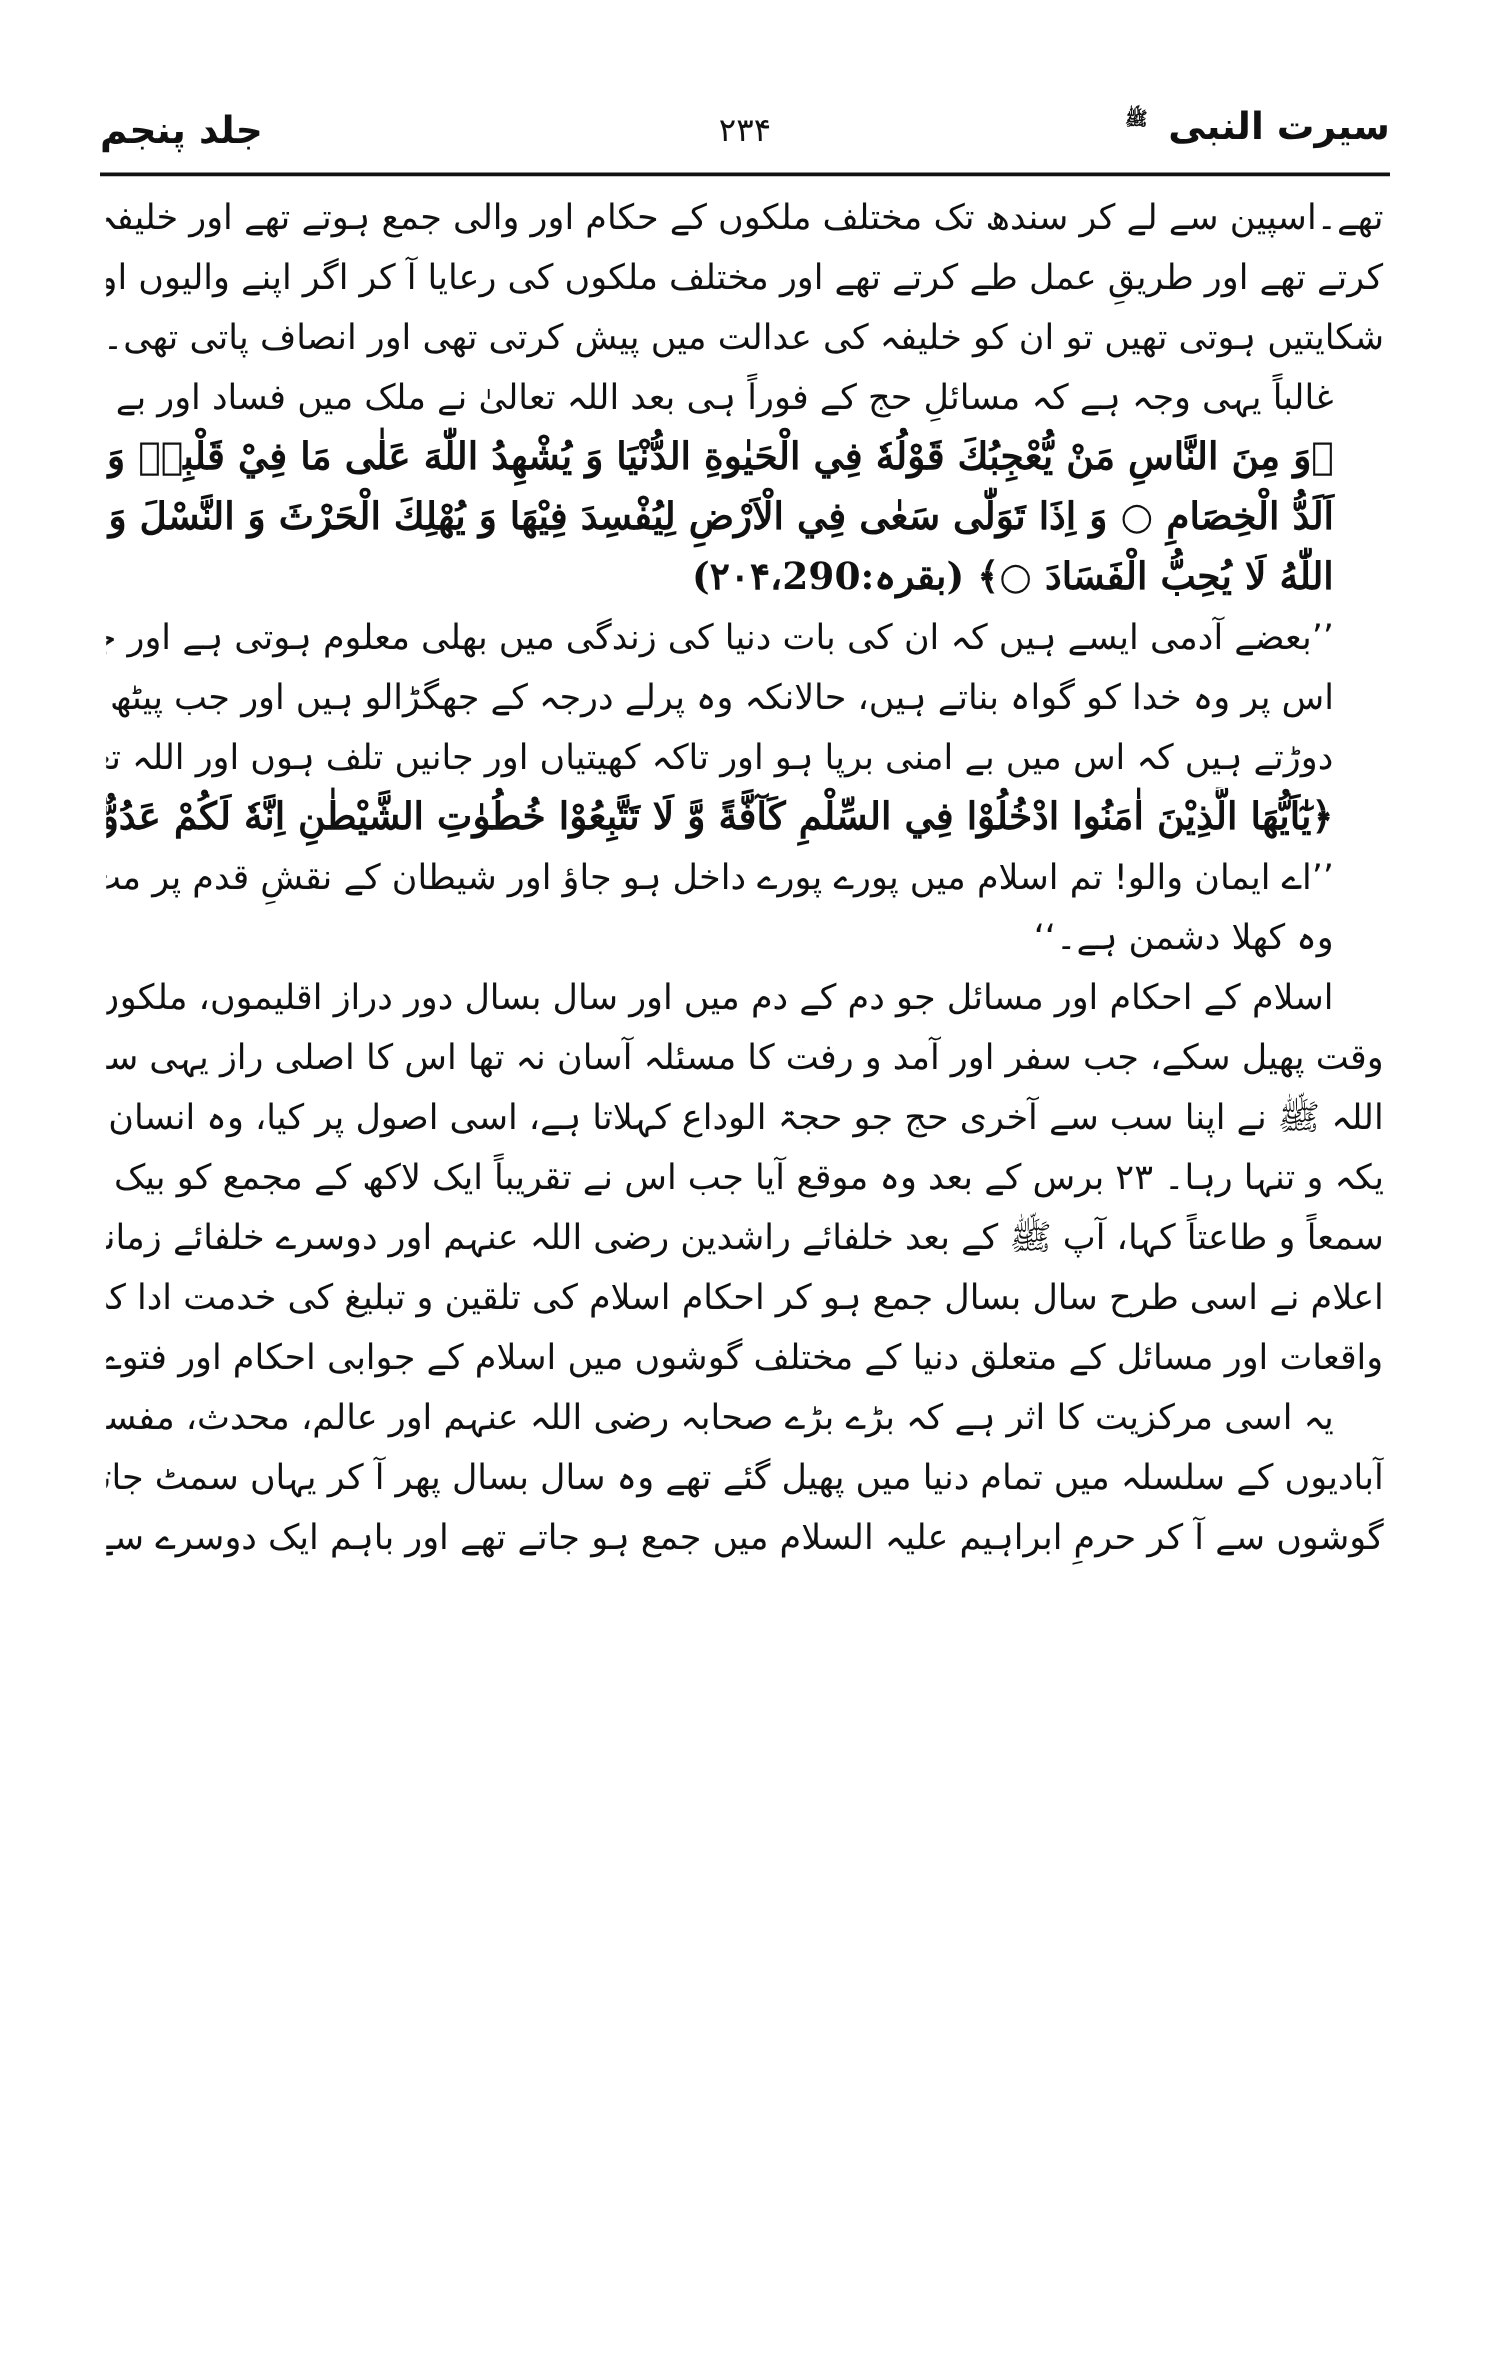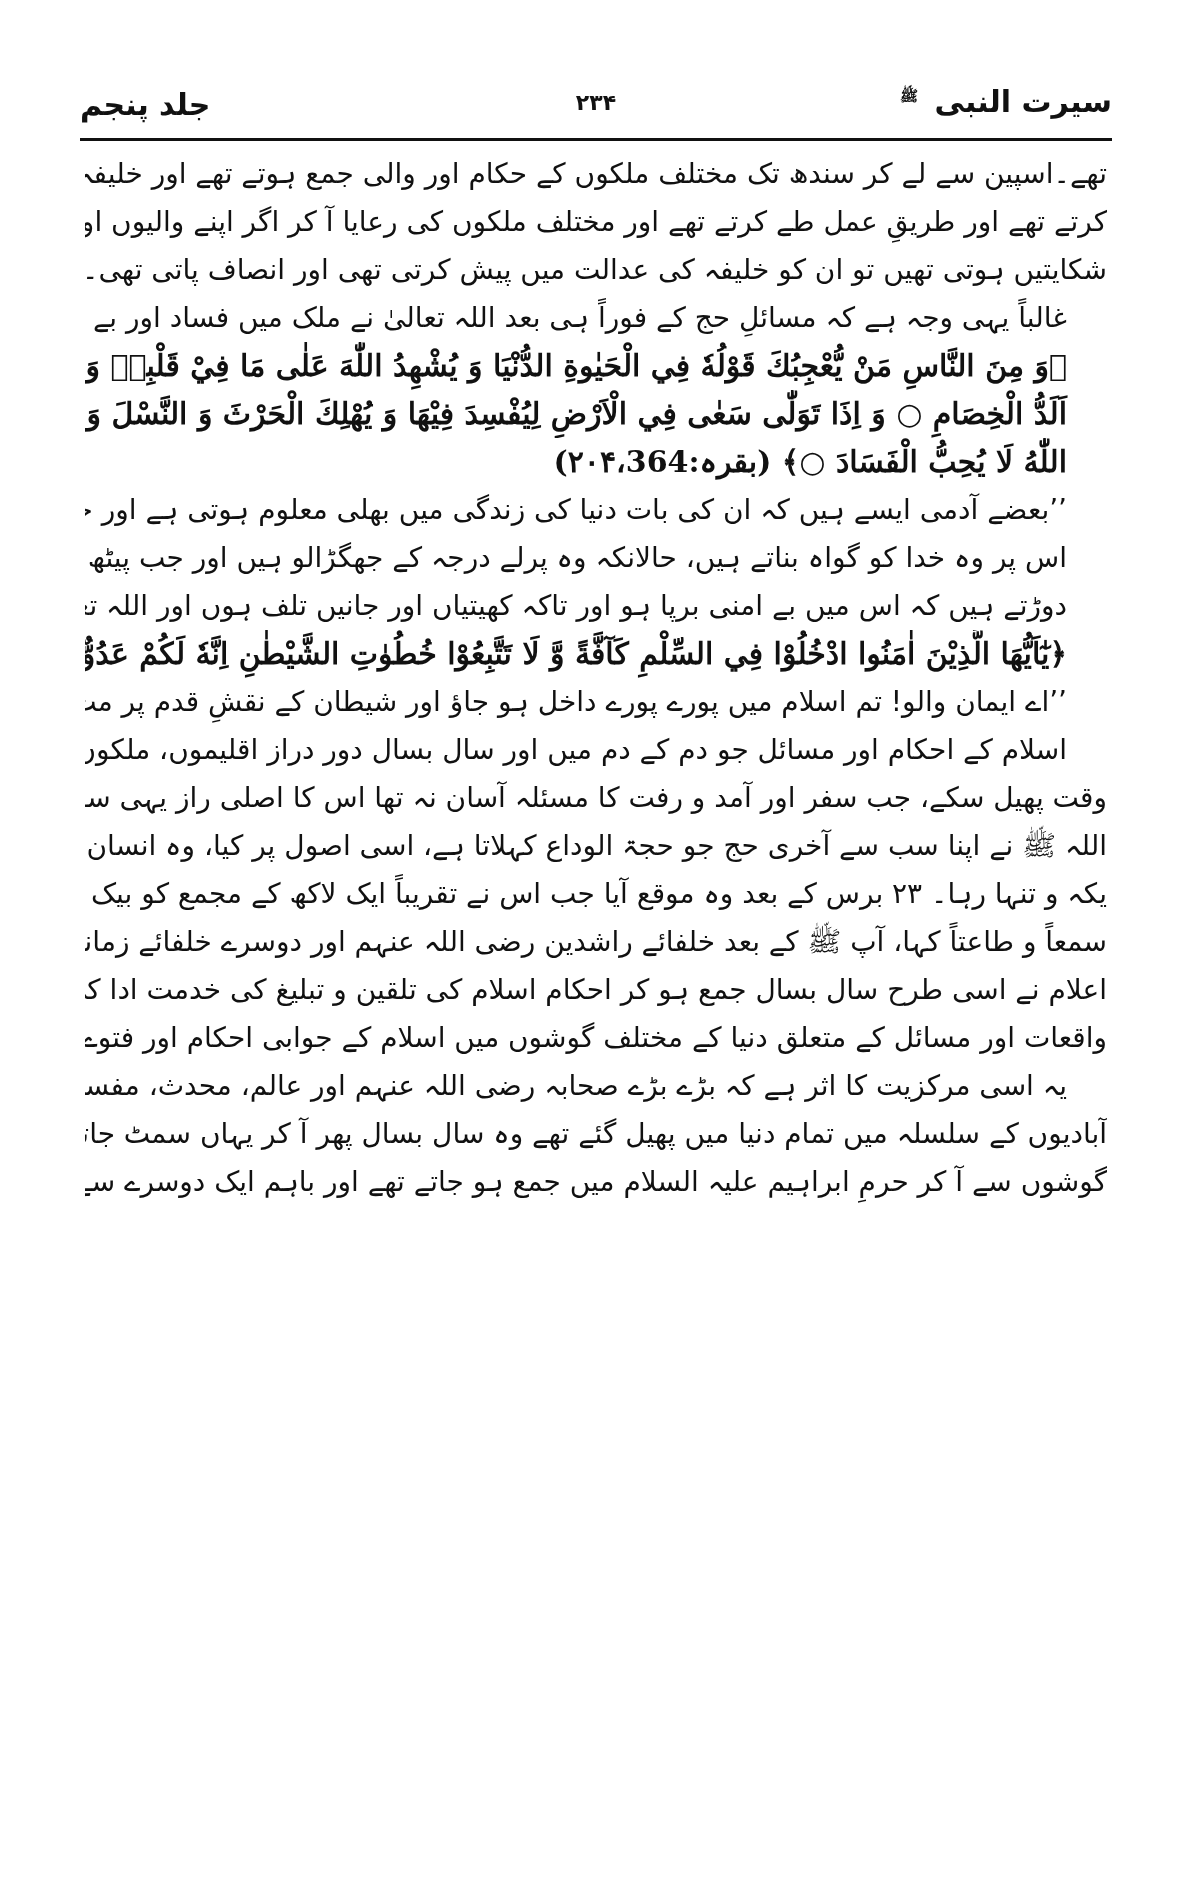--- a/index.html
+++ b/index.html
@@ -2,21 +2,21 @@
 <html><head>
 <meta charset="utf-8">
 <style>
   html, body { margin:0; padding:0; background:#ffffff; }
   body { width:1192px; height:1891px; position:relative; overflow:hidden;
          font-family:"DejaVu Sans", sans-serif; color:#111; }
   .page { position:absolute; left:0; top:0; width:1192px; height:1891px; }
   .header { position:absolute; left:80px; right:80px; top:84px; height:50px; }
   .hdr-right { position:absolute; right:0; top:0; font-size:30px; font-weight:bold; direction:rtl; }
   .hdr-right .hon { font-size:15px; vertical-align:super; margin-right:6px; }
-  .hdr-center { position:absolute; left:50%; transform:translateX(-50%); top:6px; font-size:22px; font-weight:bold; direction:rtl; }
+  .hdr-center { position:absolute; left:50%; transform:translateX(-50%); top:6px; font-size:26px; font-weight:normal; direction:rtl; }
   .hdr-left { position:absolute; left:0; top:3px; font-size:30px; font-weight:bold; direction:rtl; }
   .rule { position:absolute; left:80px; right:80px; top:138px; height:3px; background:#111; }
   .body-text { position:absolute; left:85px; right:85px; top:150px; direction:rtl; }
   .line { font-size:28px; line-height:48px; height:48px; white-space:nowrap; text-align:justify; text-align-last:justify; overflow:hidden; }
   .line.short { text-align-last:right; }
   .indent { padding-right:40px; }
   .quote { padding-right:40px; padding-left:40px; }
   .verse { font-family:"DejaVu Serif", serif; font-weight:bold; font-size:30px; }
 </style>
 </head>
@@ -38,32 +38,33 @@
         <div class="line">تھے۔اسپین سے لے کر سندھ تک مختلف ملکوں کے حکام اور والی جمع ہوتے تھے اور خلیفہ کے سامنے مسائل پر بحث</div>
         <div class="line">کرتے تھے اور طریقِ عمل طے کرتے تھے اور مختلف ملکوں کی رعایا آ کر اگر اپنے والیوں اور حاکموں سے کچھ</div>
         <div class="line short">شکایتیں ہوتی تھیں تو ان کو خلیفہ کی عدالت میں پیش کرتی تھی اور انصاف پاتی تھی۔</div>
       </div>
       <div>
         <div class="line indent short">غالباً یہی وجہ ہے کہ مسائلِ حج کے فوراً ہی بعد اللہ تعالیٰ نے ملک میں فساد اور بے امنی کی برائی کی اور فرمایا:</div>
       </div>
       <div>
         <div class="line verse quote">﴿وَ مِنَ النَّاسِ مَنْ يُّعْجِبُكَ قَوْلُهٗ فِي الْحَيٰوةِ الدُّنْيَا وَ يُشْهِدُ اللّٰهَ عَلٰى مَا فِيْ قَلْبِهٖ وَ هُوَ</div>
         <div class="line verse quote">اَلَدُّ الْخِصَامِ ○ وَ اِذَا تَوَلّٰى سَعٰى فِي الْاَرْضِ لِيُفْسِدَ فِيْهَا وَ يُهْلِكَ الْحَرْثَ وَ النَّسْلَ وَ</div>
-        <div class="line verse quote short">اللّٰهُ لَا يُحِبُّ الْفَسَادَ ○﴾ (بقرہ:۲۰۴،364)</div>
+        <div class="line verse quote short">اللّٰهُ لَا يُحِبُّ الْفَسَادَ ○﴾ (بقرہ:۲۰۴،290)</div>
       </div>
       <div>
         <div class="line quote">’’بعضے آدمی ایسے ہیں کہ ان کی بات دنیا کی زندگی میں بھلی معلوم ہوتی ہے اور جو اس کے دل میں ہے</div>
         <div class="line quote">اس پر وہ خدا کو گواہ بناتے ہیں، حالانکہ وہ پرلے درجہ کے جھگڑالو ہیں اور جب پیٹھ پھیریں تو ملک میں</div>
         <div class="line quote">دوڑتے ہیں کہ اس میں بے امنی برپا ہو اور تاکہ کھیتیاں اور جانیں تلف ہوں اور اللہ تعالیٰ فساد کرنے</div>
       </div>
       <div>
         <div class="line verse quote">﴿يٰٓاَيُّهَا الَّذِيْنَ اٰمَنُوا ادْخُلُوْا فِي السِّلْمِ كَآفَّةً وَّ لَا تَتَّبِعُوْا خُطُوٰتِ الشَّيْطٰنِ اِنَّهٗ لَكُمْ عَدُوٌّ</div>
       </div>
       <div>
         <div class="line quote">’’اے ایمان والو! تم اسلام میں پورے پورے داخل ہو جاؤ اور شیطان کے نقشِ قدم پر مت چلو کہ تمہارا</div>
+        <div class="line quote short">وہ کھلا دشمن ہے۔‘‘</div>
       </div>
       <div>
         <div class="line indent">اسلام کے احکام اور مسائل جو دم کے دم میں اور سال بسال دور دراز اقلیموں، ملکوں اور شہروں میں اس</div>
         <div class="line">وقت پھیل سکے، جب سفر اور آمد و رفت کا مسئلہ آسان نہ تھا اس کا اصلی راز یہی سالانہ حج کا اجتماع ہے، اور خود رسول</div>
         <div class="line">اللہ ﷺ نے اپنا سب سے آخری حج جو حجۃ الوداع کہلاتا ہے، اسی اصول پر کیا، وہ انسان جو تیرہ برس تک مکہ میں</div>
         <div class="line">یکہ و تنہا رہا۔ ۲۳ برس کے بعد وہ موقع آیا جب اس نے تقریباً ایک لاکھ کے مجمع کو بیک دفعہ خطاب کیا اور سب نے</div>
         <div class="line">سمعاً و طاعتاً کہا، آپ ﷺ کے بعد خلفائے راشدین رضی اللہ عنہم اور دوسرے خلفائے زمانہ صحابہ کرام رضی اللہ عنہم اور آئمہ</div>
         <div class="line">اعلام نے اسی طرح سال بسال جمع ہو کر احکام اسلام کی تلقین و تبلیغ کی خدمت ادا کی اسی کا نتیجہ تھا کہ نت نئے</div>
         <div class="line">واقعات اور مسائل کے متعلق دنیا کے مختلف گوشوں میں اسلام کے جوابی احکام اور فتوے پہنچتے رہے اور پہنچتے رہتے</div>
       </div>

